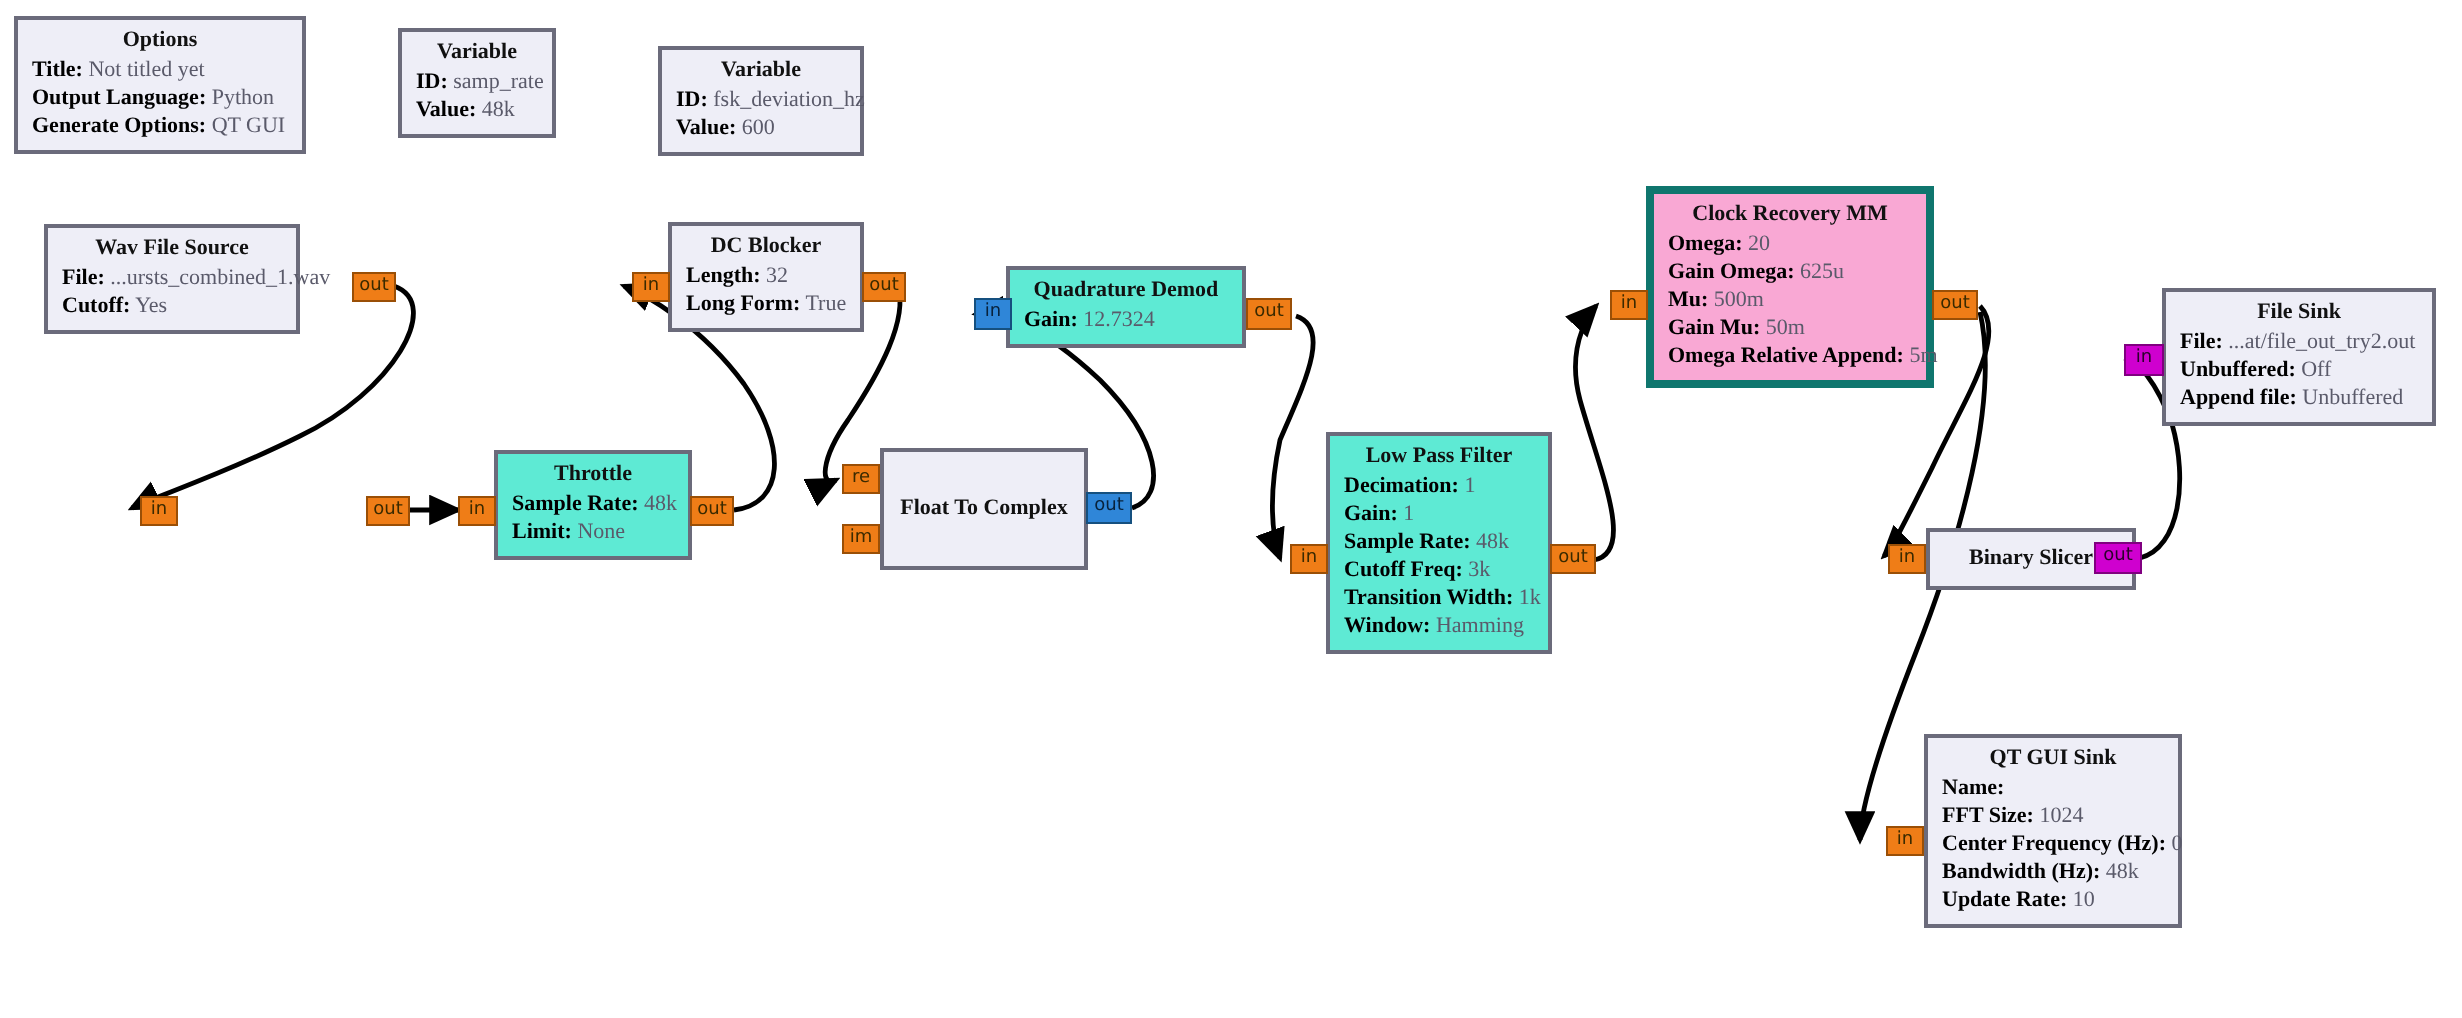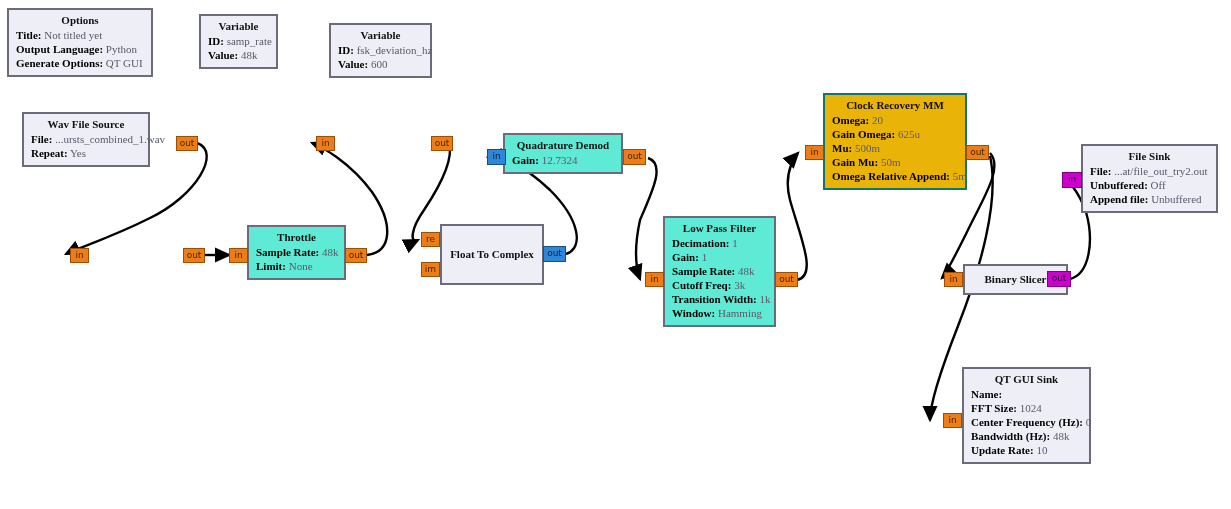--- a/index.html
+++ b/index.html
@@ -16,21 +16,21 @@
   .block{
     position:absolute;
     box-sizing:border-box;
     border:2px solid #6b6b7b;
     background:#eeeef7;
     padding:4px 7px 5px 7px;
     z-index:5;
     font-family:Liberation Serif, serif;
   }
   .block.white{background:#5eead4;}
-  .block.amber{background:#eab308;border:2px solid #0f766e;}
+  .block.amber{background:#f9a8d4;border:4px solid #0f766e;}
 
   .btitle{
     font-size:11px;font-weight:bold;color:#111;
     text-align:center;line-height:13px;
     white-space:nowrap;margin-bottom:1px;
   }
   .brow{
     font-size:11px;line-height:14px;color:#5a5a6a;
     white-space:nowrap;
   }
@@ -101,35 +101,40 @@
 
   <div class="block" style="left:329px;top:23px;width:103px;">
     <div class="btitle">Variable</div>
     <div class="brow"><b>ID:</b> <span>fsk_deviation_hz</span></div>
     <div class="brow"><b>Value:</b> <span>600</span></div>
   </div>
 
   <div class="block" style="left:22px;top:112px;width:128px;">
     <div class="btitle">Wav File Source</div>
     <div class="brow"><b>File:</b> <span>...ursts_combined_1.wav</span></div>
-    <div class="brow"><b>Repeat:</b> <span>Yes</span></div>
+    <div class="brow"><b>Cutoff:</b> <span>Yes</span></div>
   </div>
   <div class="port orange" style="left:176px;top:136px;width:22px;height:15px;">out</div>
 
   <div class="port orange" style="left:70px;top:248px;width:19px;height:15px;">in</div>
   <div class="port orange" style="left:183px;top:248px;width:22px;height:15px;">out</div>
 
   <div class="block white" style="left:247px;top:225px;width:99px;">
     <div class="btitle">Throttle</div>
     <div class="brow"><b>Sample Rate:</b> <span>48k</span></div>
     <div class="brow"><b>Limit:</b> <span>None</span></div>
   </div>
   <div class="port orange" style="left:229px;top:248px;width:19px;height:15px;">in</div>
   <div class="port orange" style="left:345px;top:248px;width:22px;height:15px;">out</div>
 
+  <div class="block" style="left:334px;top:111px;width:98px;">
+    <div class="btitle">DC Blocker</div>
+    <div class="brow"><b>Length:</b> <span>32</span></div>
+    <div class="brow"><b>Long Form:</b> <span>True</span></div>
+  </div>
   <div class="port orange" style="left:316px;top:136px;width:19px;height:15px;">in</div>
   <div class="port orange" style="left:431px;top:136px;width:22px;height:15px;">out</div>
 
   <div class="block" style="left:440px;top:224px;width:104px;height:61px;display:flex;align-items:center;justify-content:center;padding:0;">
     <div class="btitle" style="margin:0;">Float To Complex</div>
   </div>
   <div class="port orange" style="left:421px;top:232px;width:19px;height:15px;">re</div>
   <div class="port orange" style="left:421px;top:262px;width:19px;height:15px;">im</div>
   <div class="port blue" style="left:543px;top:246px;width:23px;height:16px;">out</div>
 

